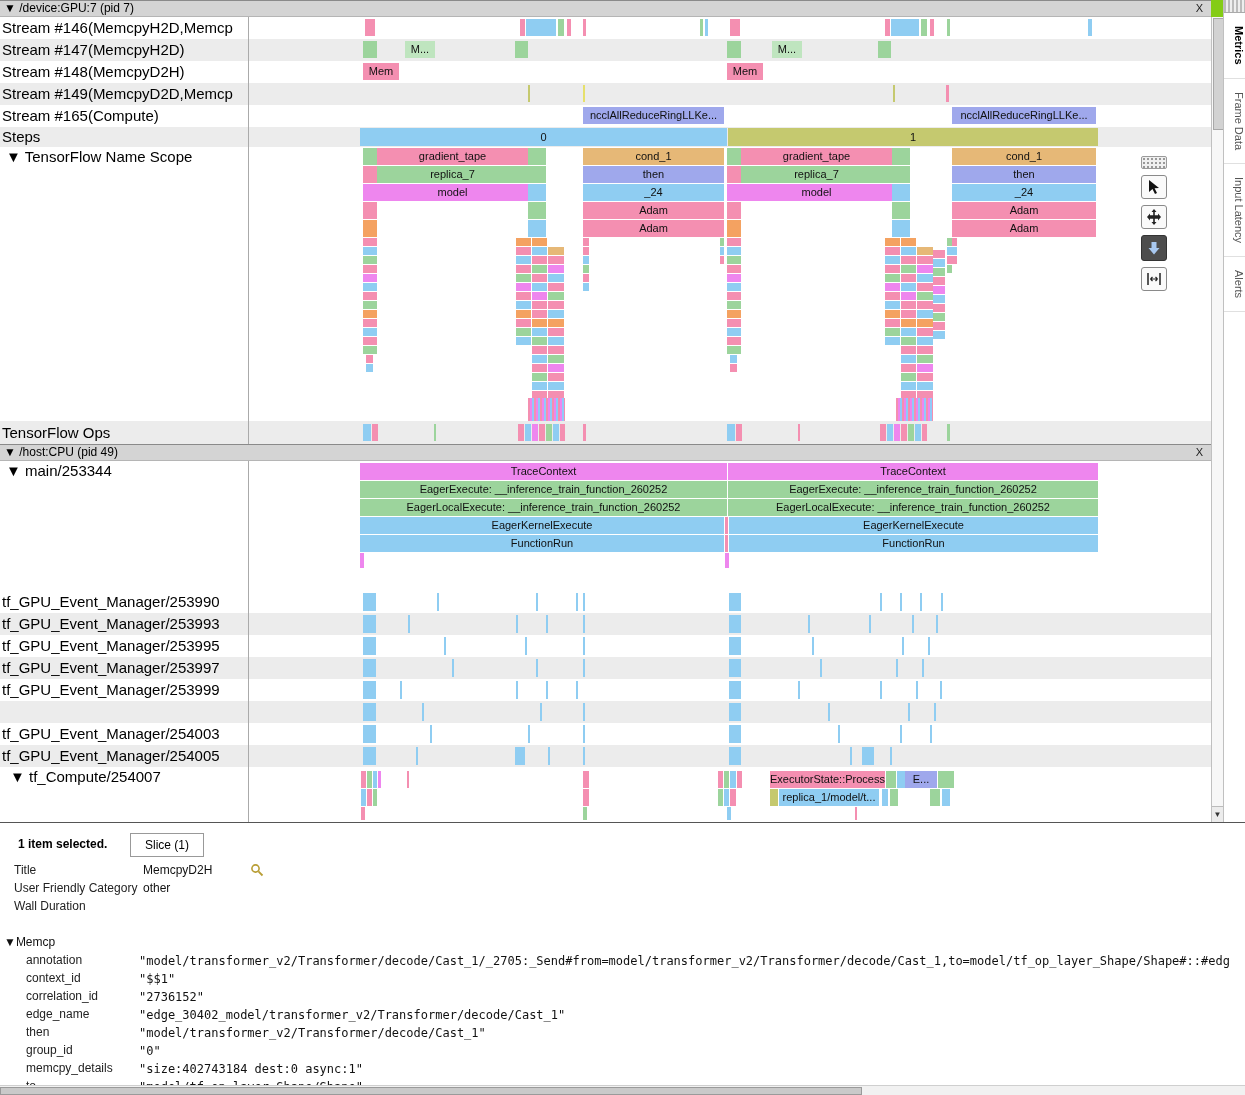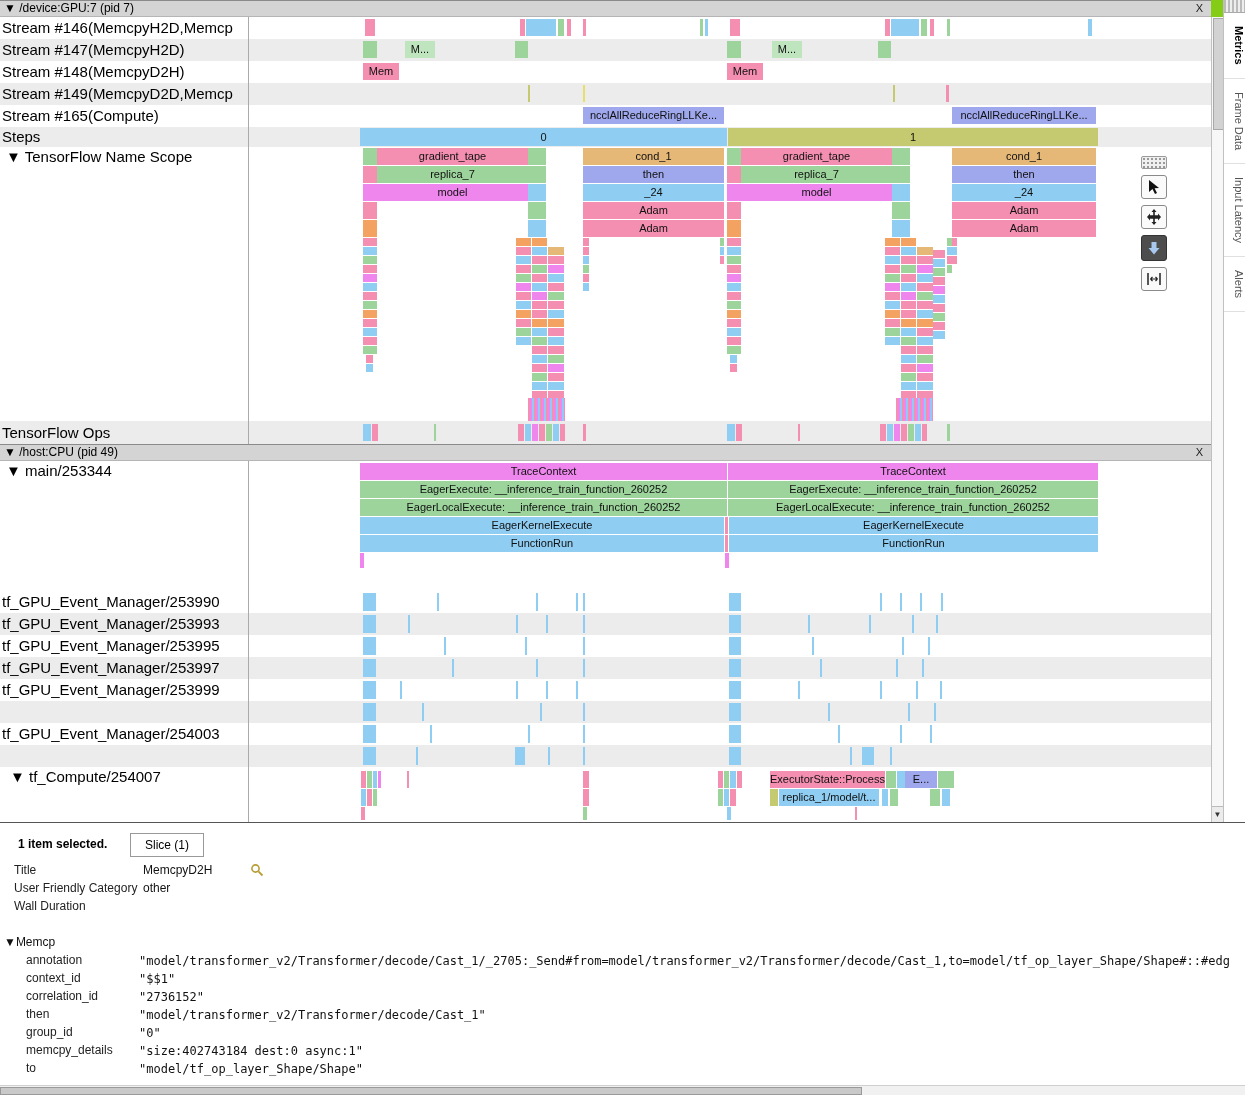--- a/index.html
+++ b/index.html
@@ -129,20 +129,21 @@
       <div class="stripe" style="top: 635px; height: 22px; background: rgb(255, 255, 255);"></div>
       <div class="track-label" style="top: 635px; height: 22px; line-height: 22px;">tf_GPU_Event_Manager/253995</div>
       <div class="stripe" style="top: 657px; height: 22px; background: rgb(236, 236, 236);"></div>
       <div class="track-label" style="top: 657px; height: 22px; line-height: 22px;">tf_GPU_Event_Manager/253997</div>
       <div class="stripe" style="top: 679px; height: 22px; background: rgb(255, 255, 255);"></div>
       <div class="track-label" style="top: 679px; height: 22px; line-height: 22px;">tf_GPU_Event_Manager/253999</div>
       <div class="stripe" style="top: 701px; height: 22px; background: rgb(236, 236, 236);"></div>
       <div class="stripe" style="top: 723px; height: 22px; background: rgb(255, 255, 255);"></div>
       <div class="track-label" style="top: 723px; height: 22px; line-height: 22px;">tf_GPU_Event_Manager/254003</div>
       <div class="stripe" style="top: 745px; height: 22px; background: rgb(236, 236, 236);"></div>
+      <div class="track-label" style="top: 745px; height: 22px; line-height: 22px;">tf_GPU_Event_Manager/254005</div>
       <div class="stripe" style="top: 767px; height: 55px; background: rgb(255, 255, 255);"></div>
       <div class="track-label top" style="top: 767px; padding-left: 10px;">▼ tf_Compute/254007</div>
       <div class="slice" style="left: 365px; top: 19px; width: 10px; height: 17px; line-height: 17px; background: rgb(244, 143, 177);"></div>
       <div class="slice" style="left: 520px; top: 19px; width: 5px; height: 17px; line-height: 17px; background: rgb(244, 143, 177);"></div>
       <div class="slice" style="left: 526px; top: 19px; width: 30px; height: 17px; line-height: 17px; background: rgb(143, 205, 242);"></div>
       <div class="slice" style="left: 558px; top: 19px; width: 6px; height: 17px; line-height: 17px; background: rgb(156, 212, 156);"></div>
       <div class="slice" style="left: 567px; top: 19px; width: 4px; height: 17px; line-height: 17px; background: rgb(244, 143, 177);"></div>
       <div class="slice" style="left: 583px; top: 19px; width: 3px; height: 17px; line-height: 17px; background: rgb(244, 143, 177);"></div>
       <div class="slice" style="left: 700px; top: 19px; width: 3px; height: 17px; line-height: 17px; background: rgb(156, 212, 156);"></div>
       <div class="slice" style="left: 705px; top: 19px; width: 3px; height: 17px; line-height: 17px; background: rgb(143, 205, 242);"></div>
@@ -531,20 +532,21 @@
       </div>
       <div class="frow">
         <span class="flabel">Wall Duration</span><span class="fvalue"></span>
       </div>
     </div>
     <div class="args-header">▼Memcp</div>
     <div class="args" id="args">
         <div class="arow"><span class="akey">annotation</span><span class="aval">"model/transformer_v2/Transformer/decode/Cast_1/_2705:_Send#from=model/transformer_v2/Transformer/decode/Cast_1,to=model/tf_op_layer_Shape/Shape#::#edg</span></div>
         <div class="arow"><span class="akey">context_id</span><span class="aval">"$$1"</span></div>
         <div class="arow"><span class="akey">correlation_id</span><span class="aval">"2736152"</span></div>
+        <div class="arow"><span class="akey">edge_name</span><span class="aval">"edge_30402_model/transformer_v2/Transformer/decode/Cast_1"</span></div>
         <div class="arow"><span class="akey">then</span><span class="aval">"model/transformer_v2/Transformer/decode/Cast_1"</span></div>
         <div class="arow"><span class="akey">group_id</span><span class="aval">"0"</span></div>
         <div class="arow"><span class="akey">memcpy_details</span><span class="aval">"size:402743184 dest:0 async:1"</span></div>
         <div class="arow"><span class="akey">to</span><span class="aval">"model/tf_op_layer_Shape/Shape"</span></div>
       </div>
     <div class="hscroll">
       <div class="hthumb"></div>
     </div>
   </div>
 

